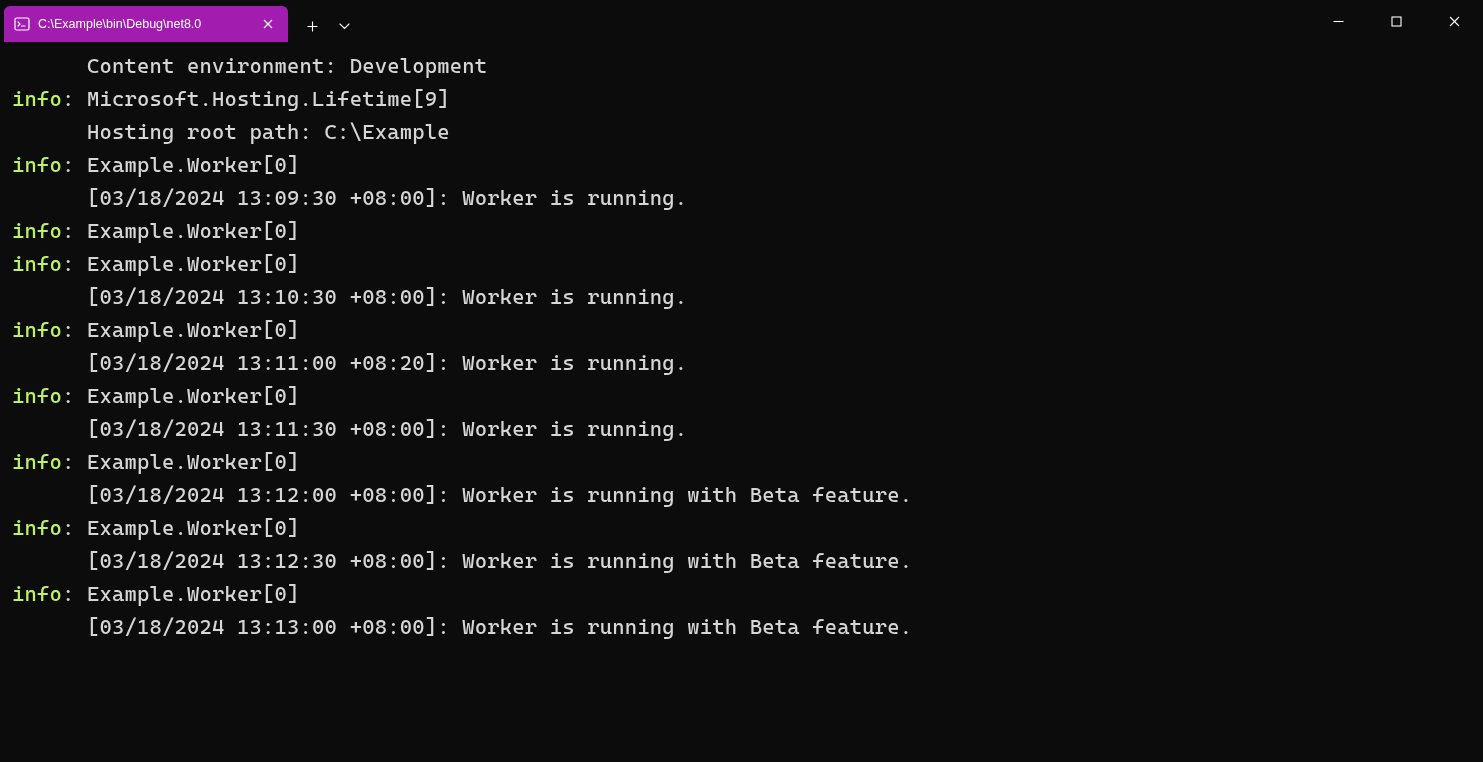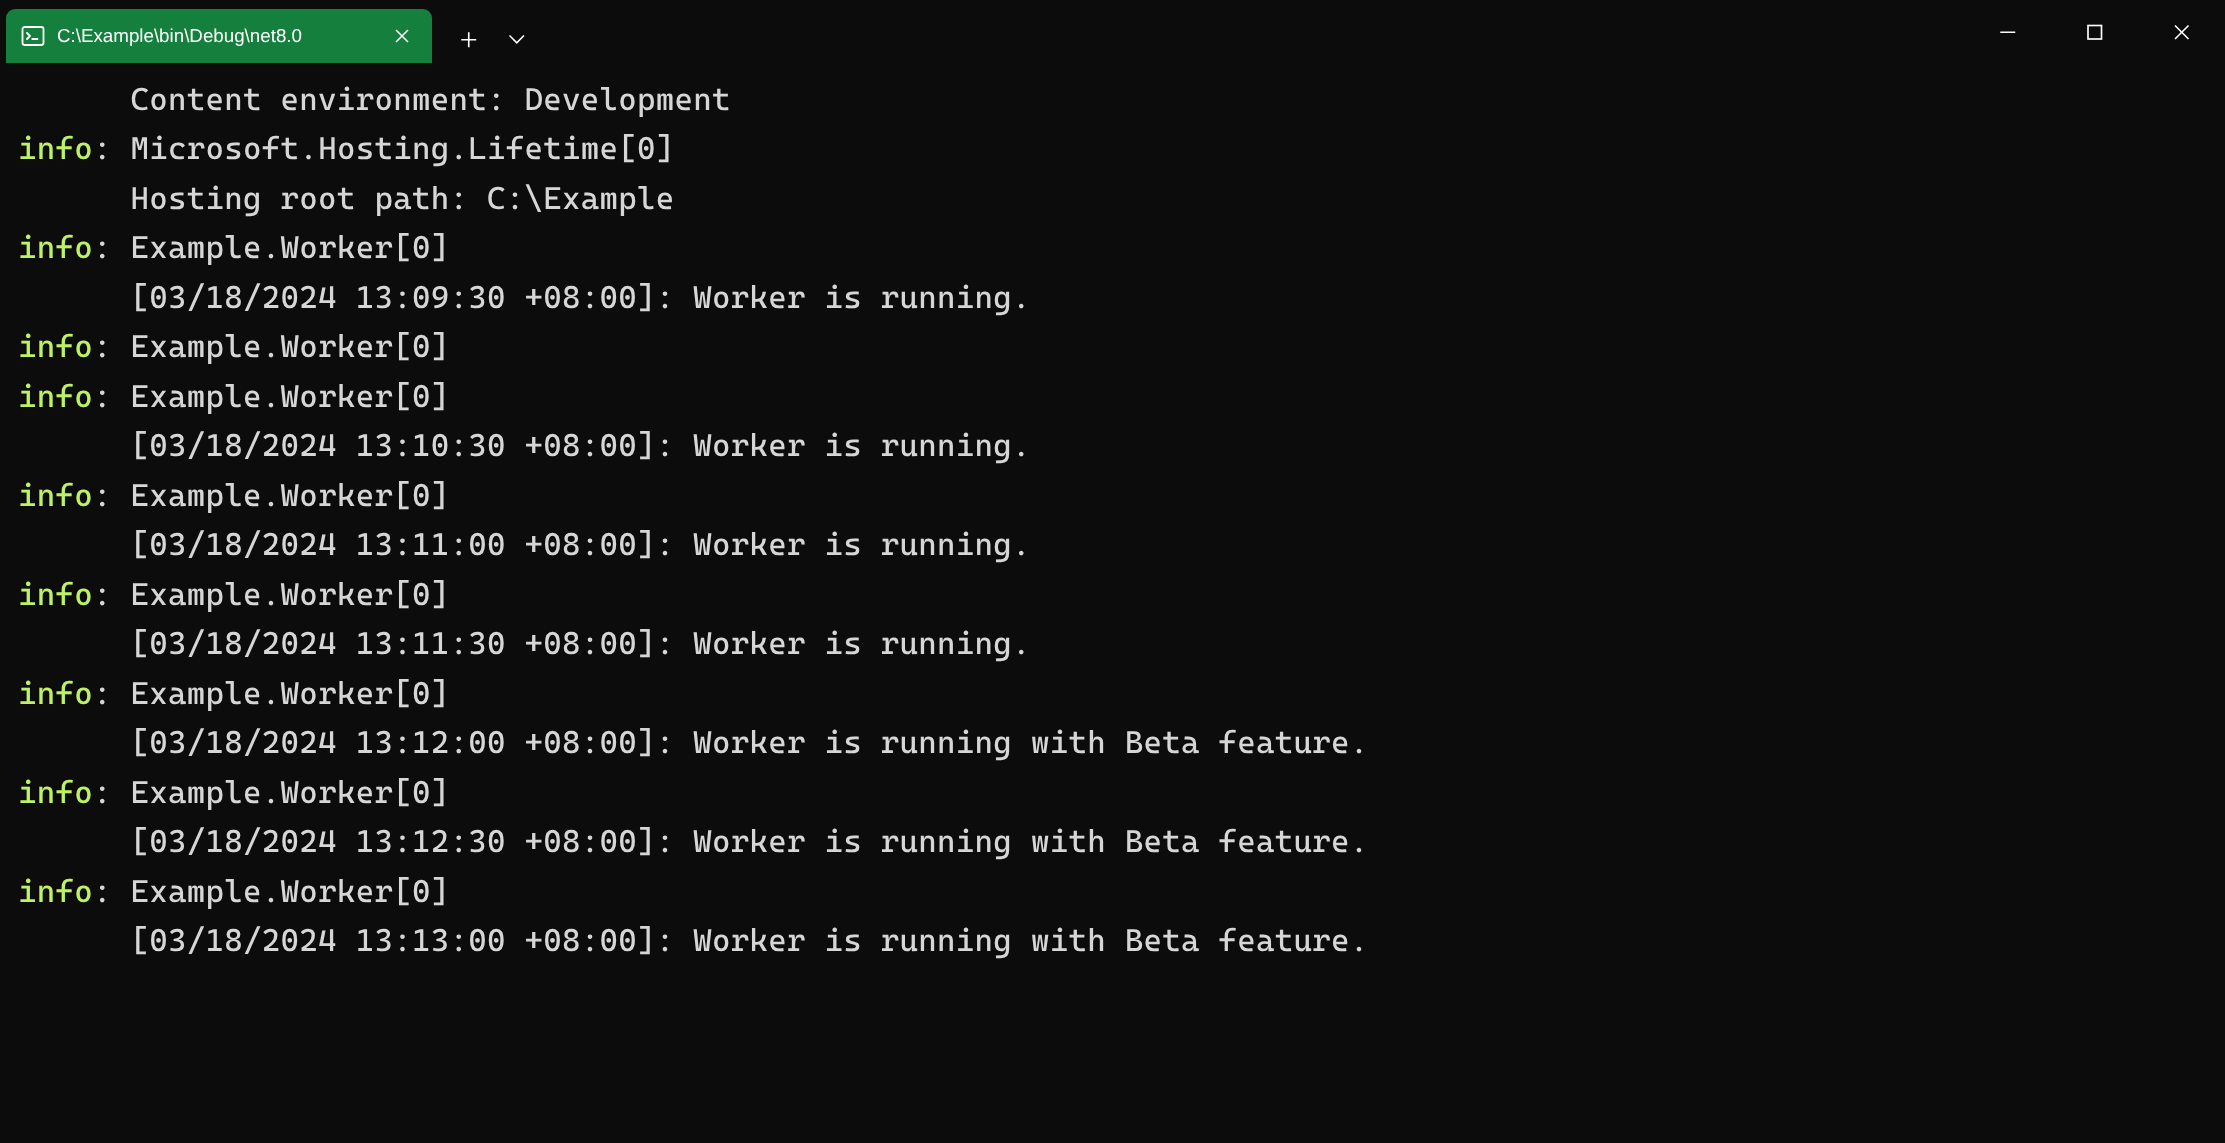--- a/index.html
+++ b/index.html
@@ -23,21 +23,21 @@
     }
     .tab-strip {
       display: flex;
       align-items: flex-end;
       height: 100%;
       padding-top: 6px;
     }
     .tab {
       display: flex;
       align-items: center;
-      background: #15803d;
+      background: #a21caf;
       border-top-left-radius: 6px;
       border-top-right-radius: 6px;
       padding: 0 10px;
       height: 36px;
       width: 284px;
       position: relative;
       gap: 8px;
       justify-content: flex-end;
     }
     .tab-icon {
@@ -173,29 +173,29 @@
       <svg width="11" height="11" viewBox="0 0 11 11">
         <line x1="1" y1="1" x2="10" y2="10" stroke="#ffffff" stroke-width="1.1"></line>
         <line x1="10" y1="1" x2="1" y2="10" stroke="#ffffff" stroke-width="1.1"></line>
       </svg>
     </span>
   </div>
 </div>
 
 <div class="terminal-body">
   <div class="log-line">      Content environment: Development</div>
-  <div class="log-line"><span class="level">info</span><span>: Microsoft.Hosting.Lifetime[0]</span></div>
+  <div class="log-line"><span class="level">info</span><span>: Microsoft.Hosting.Lifetime[9]</span></div>
   <div class="log-line">      Hosting root path: C:\Example</div>
   <div class="log-line"><span class="level">info</span><span>: Example.Worker[0]</span></div>
   <div class="log-line">      [03/18/2024 13:09:30 +08:00]: Worker is running.</div>
   <div class="log-line"><span class="level">info</span><span>: Example.Worker[0]</span></div>
   <div class="log-line"><span class="level">info</span><span>: Example.Worker[0]</span></div>
   <div class="log-line">      [03/18/2024 13:10:30 +08:00]: Worker is running.</div>
   <div class="log-line"><span class="level">info</span><span>: Example.Worker[0]</span></div>
-  <div class="log-line">      [03/18/2024 13:11:00 +08:00]: Worker is running.</div>
+  <div class="log-line">      [03/18/2024 13:11:00 +08:20]: Worker is running.</div>
   <div class="log-line"><span class="level">info</span><span>: Example.Worker[0]</span></div>
   <div class="log-line">      [03/18/2024 13:11:30 +08:00]: Worker is running.</div>
   <div class="log-line"><span class="level">info</span><span>: Example.Worker[0]</span></div>
   <div class="log-line">      [03/18/2024 13:12:00 +08:00]: Worker is running with Beta feature.</div>
   <div class="log-line"><span class="level">info</span><span>: Example.Worker[0]</span></div>
   <div class="log-line">      [03/18/2024 13:12:30 +08:00]: Worker is running with Beta feature.</div>
   <div class="log-line"><span class="level">info</span><span>: Example.Worker[0]</span></div>
   <div class="log-line">      [03/18/2024 13:13:00 +08:00]: Worker is running with Beta feature.</div>
   <div class="log-line"><span class="cursor"></span></div>
 </div>

